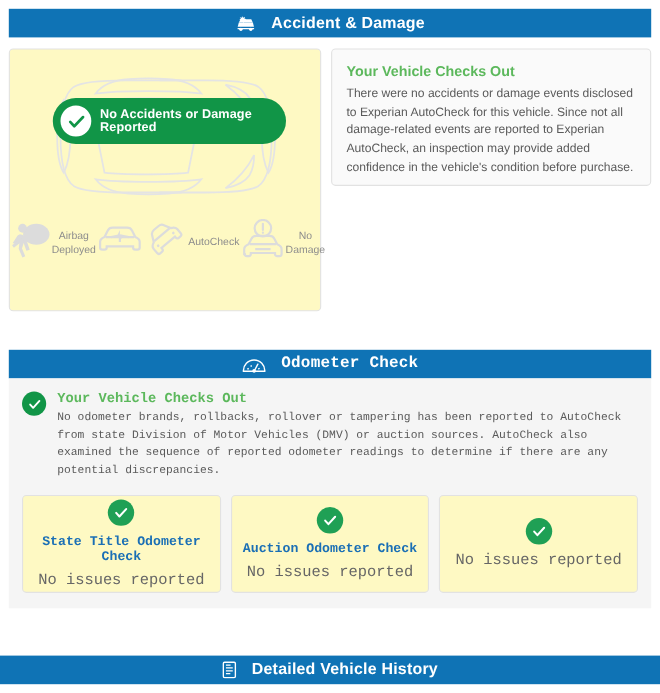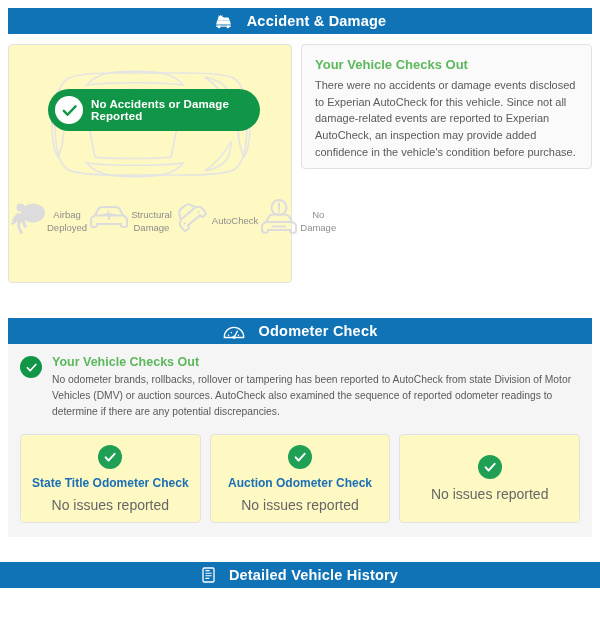--- a/index.html
+++ b/index.html
@@ -109,21 +109,21 @@
     font-weight: bold;
     margin-bottom: 5px;
   }
   .checks-body {
     color: #5a5a5a;
     font-size: 11px;
     line-height: 1.52;
   }
 
   
-  .odo-sec { padding: 16px 8px; margin-top: 19px; }
+  .odo-sec { padding: 16px 8px; margin-top: 19px; font-family: Liberation Mono, monospace; }
   .odo-panel { background: #f5f5f5; padding: 11px 12px 14px 12px; }
   .odo-head { display: flex; gap: 10px; align-items: flex-start; }
   .odo-check-circle {
     width: 22px; height: 22px; border-radius: 50%;
     background: #119547; flex: none;
     display: flex; align-items: center; justify-content: center;
     margin-top: 1px;
   }
   .odo-check-circle svg { width: 13px; height: 13px; }
   .odo-textwrap { flex: 1; }
@@ -154,21 +154,21 @@
     background: #1fa055;
     display: flex; align-items: center; justify-content: center;
   }
   .odo-card .badge svg { width: 14px; height: 14px; }
   .odo-card .name {
     color: #1a6fb5; font-size: 12px; font-weight: bold; text-align: center;
   }
   .odo-card .sub { color: #666666; font-size: 14px; }
 
   
-  .dvh-bar { margin-top: 9px; }
+  .dvh-bar { margin-top: 27px; }
   .dvh-foot {
     background: #f5f5f5;
     padding: 11px 10px 13px 10px;
     text-align: center;
     color: #4d4d4d;
   }
   .dvh-line1 { font-size: 10.2px; margin-bottom: 5px; }
   .dvh-line2 { font-size: 10.2px; }
   .dvh-line2 b { font-weight: bold; color: #333; }
 </style>
@@ -237,21 +237,20 @@
 
           <div class="icon-col">
             <span class="glyph">
               <svg width="44" height="30" viewBox="0 0 44 30" fill="none" stroke="#dcdcdc" stroke-width="2">
                 <path d="M4 22v-5c0-2 1.5-3.5 4-4.5l3-6c.8-1.6 2.5-2.5 4.5-2.5h13c2 0 3.7.9 4.5 2.5l3 6c2.5 1 4 2.5 4 4.5v5c0 1.1-.9 2-2 2h-2a2 2 0 01-2-2v-1H10v1a2 2 0 01-2 2H6a2 2 0 01-2-2z"></path>
                 <path d="M9 12.5h26"></path>
                 <path d="M22 6l-3 6.5 4.5-1-2 5 4-5.5-3.5.5z" fill="#dcdcdc" stroke="none"></path>
                 <path d="M22 11l-8 1.5M22 11l8 1.5M22 11v6"></path>
               </svg>
             </span>
-            <span class="cap">Structural Damage</span>
           </div>
 
           <div class="icon-col">
             <span class="glyph">
               <svg width="40" height="34" viewBox="0 0 40 34" fill="none" stroke="#dcdcdc" stroke-width="2">
                 <g transform="rotate(-40 20 17)">
                   <path d="M6 21v-5c0-2 1.5-3.5 4-4.5l3-6c.8-1.6 2.5-2.5 4.5-2.5h5c2 0 3.7.9 4.5 2.5l3 6c2.5 1 4 2.5 4 4.5v5c0 1.1-.9 2-2 2h-2a2 2 0 01-2-2v-1H12v1a2 2 0 01-2 2H8a2 2 0 01-2-2z"></path>
                   <path d="M11 11h18"></path>
                   <circle cx="11" cy="16.5" r="1.2" fill="#dcdcdc" stroke="none"></circle>
                   <circle cx="29" cy="16.5" r="1.2" fill="#dcdcdc" stroke="none"></circle>

